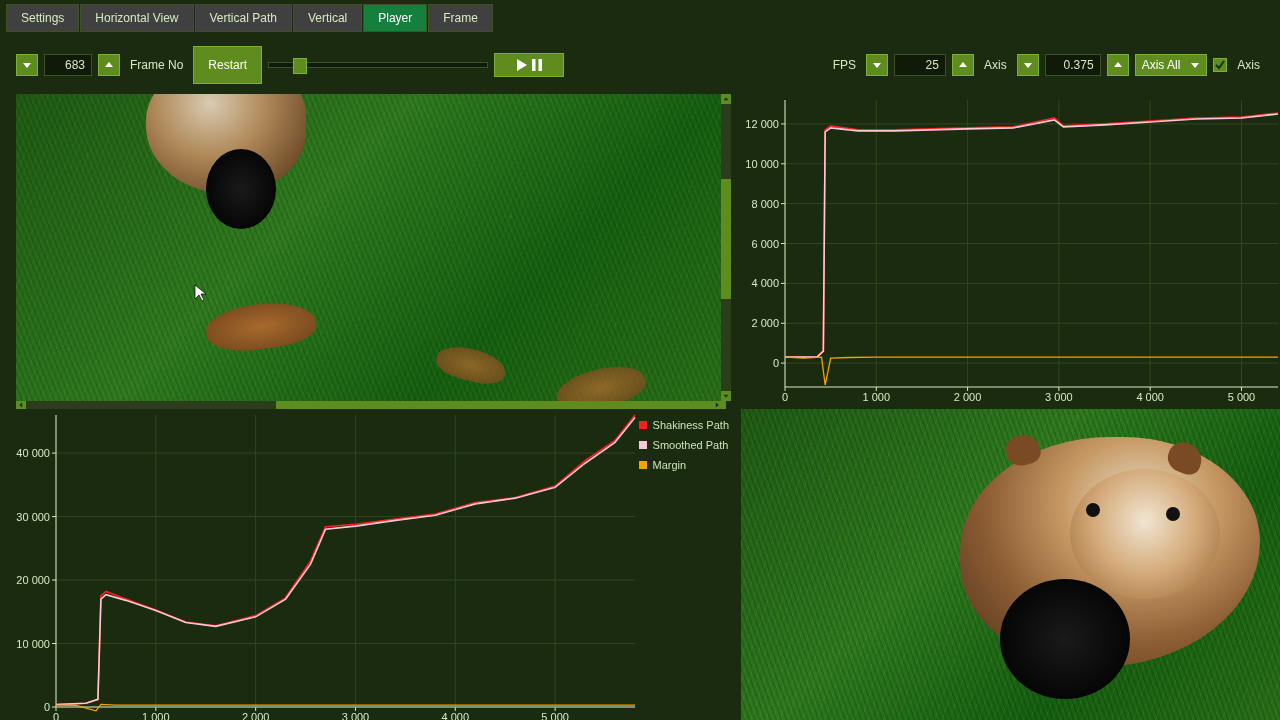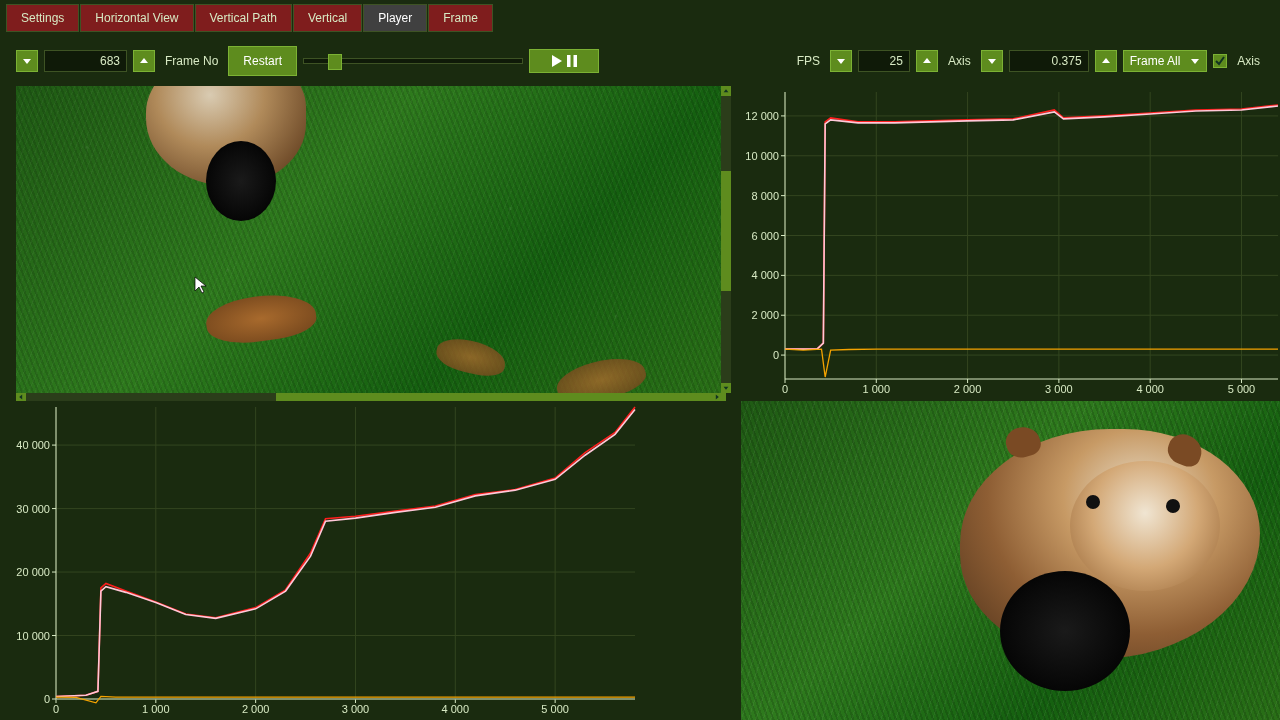--- a/index.html
+++ b/index.html
@@ -1,26 +1,26 @@
 <!DOCTYPE html>
 <html><head>
 <meta charset="utf-8">
 <style>
   * { margin:0; padding:0; box-sizing:border-box; }
   body { background:#1a2b0f; color:#cde2b8; font-family:Arial,Helvetica,sans-serif; font-size:12px; width:1280px; height:720px; overflow:hidden; }
   
   .tabs { display:flex; gap:0; padding:4px 6px 0 6px; }
-  .tab { padding:6px 14px; background:#7f1d1d; border:1px solid #3e5324; color:#d7e9c3; cursor:pointer; margin-right:1px; }
-  .tab.active { background:#404040; color:#fff; }
+  .tab { padding:6px 14px; background:#404040; border:1px solid #3e5324; color:#d7e9c3; cursor:pointer; margin-right:1px; }
+  .tab.active { background:#15803d; color:#fff; }
   
   .toolbar { display:flex; align-items:center; gap:6px; padding:14px 16px 10px 16px; }
   .toolbar .spacer { flex:1; }
   .btn, .btn-sm { background:#5e8c1e; border:1px solid #7cb234; color:#fff; cursor:pointer; display:flex; align-items:center; justify-content:center; }
   .btn-sm { width:22px; height:22px; }
-  .btn { height:30px; padding:12px 14px; }
+  .btn { height:38px; padding:12px 14px; }
   .numfield { background:#0f1a08; border:1px solid #3e5324; color:#d7e9c3; text-align:right; padding:3px 6px; height:22px; }
   .label { color:#d7e9c3; padding:0 4px; }
   .slider { position:relative; width:220px; height:6px; background:#0f1a08; border:1px solid #3e5324; }
   .slider .thumb { position:absolute; top:-5px; left:24px; width:14px; height:16px; background:#5e8c1e; border:1px solid #7cb234; }
   .playpause { width:70px; height:24px; background:#5e8c1e; border:1px solid #7cb234; display:flex; align-items:center; justify-content:center; gap:4px; cursor:pointer; }
   .select { background:#5e8c1e; border:1px solid #7cb234; color:#fff; padding:3px 6px; height:22px; display:flex; align-items:center; gap:10px; cursor:pointer; }
   .checkbox { width:14px; height:14px; background:#5e8c1e; border:1px solid #7cb234; display:flex; align-items:center; justify-content:center; cursor:pointer; }
   .checkbox svg { width:10px; height:10px; }
   
   .grid { display:grid; grid-template-columns: 735px 545px; grid-template-rows: 315px 320px; padding:0 0 0 0; }
@@ -79,21 +79,21 @@
     <div class="tab active">Player</div>
     <div class="tab">Frame</div>
   </div>
 
 <div class="toolbar">
   <div class="btn-sm">
       <svg class="ico" viewBox="0 0 10 10">
         <path d="M1 3 L5 8 L9 3 Z" fill="#fff"></path>
       </svg>
     </div>
-  <div class="numfield" style="width:83px">683</div>
+  <div class="numfield" style="width:48px">683</div>
   <div class="btn-sm">
       <svg class="ico" viewBox="0 0 10 10">
         <path d="M1 7 L5 2 L9 7 Z" fill="#fff"></path>
       </svg>
     </div>
   <span class="label">Frame No</span>
   <div class="btn">
       <span>Restart</span>
     </div>
   <div class="slider">
@@ -120,28 +120,28 @@
       <svg class="ico" viewBox="0 0 10 10">
         <path d="M1 7 L5 2 L9 7 Z" fill="#fff"></path>
       </svg>
     </div>
   <span class="label">Axis</span>
   <div class="btn-sm">
       <svg class="ico" viewBox="0 0 10 10">
         <path d="M1 3 L5 8 L9 3 Z" fill="#fff"></path>
       </svg>
     </div>
-  <div class="numfield" style="width:80px">0.375</div>
+  <div class="numfield" style="width:56px">0.375</div>
   <div class="btn-sm">
       <svg class="ico" viewBox="0 0 10 10">
         <path d="M1 7 L5 2 L9 7 Z" fill="#fff"></path>
       </svg>
     </div>
   <div class="select">
-    <span>Frame All</span>
+    <span>Axis All</span>
     <svg class="ico" viewBox="0 0 10 10">
         <path d="M1 3 L5 8 L9 3 Z" fill="#fff"></path>
       </svg>
   </div>
   <div class="checkbox">
       <svg viewBox="0 0 10 10">
         <path d="M1 5 L4 8 L9 1" stroke="#132" stroke-width="2" fill="none"></path>
       </svg>
     </div>
   <span class="label">Axis</span>
@@ -274,20 +274,34 @@
           <line x1="52" x2="56" y1="107.56521739130434" y2="107.56521739130434" stroke="#d7e9c3"></line>
           <line x1="56" x2="635" y1="44.086956521739125" y2="44.086956521739125" class="gridline"></line>
           <text x="50" y="48.086956521739125" text-anchor="end" class="axis-text">40 000</text>
           <line x1="52" x2="56" y1="44.086956521739125" y2="44.086956521739125" stroke="#d7e9c3"></line>
           <path d="M56 6 V298 H635" stroke="#d7e9c3" fill="none"></path>
           <path d="M56 295.46086956521737 L85.94827586206897 294.1913043478261 L97.92758620689656 290.38260869565215 L100.92241379310346 186.91304347826087 L105.91379310344828 182.4695652173913 L125.87931034482759 190.08695652173913 L155.82758620689657 200.87826086956522 L185.77586206896552 212.9391304347826 L215.72413793103448 216.74782608695654 L255.6551724137931 206.59130434782608 L285.6034482758621 188.81739130434784 L310.56034482758616 152 L325.5344827586207 117.7217391304348 L355.48275862068965 115.18260869565216 L395.41379310344826 110.10434782608698 L435.34482758620686 105.02608695652174 L475.2758620689655 93.60000000000002 L515.2068965517242 88.52173913043478 L555.1379310344828 77.09565217391307 L585.0862068965517 51.704347826086945 L615.0344827586207 31.39130434782612 L635 6 " fill="none" stroke="#ff1e1e" stroke-width="1.6"></path>
           <path d="M56 295.46086956521737 L85.94827586206897 294.1913043478261 L97.92758620689656 290.38260869565215 L100.92241379310346 190.08695652173913 L105.91379310344828 185.64347826086959 L125.87931034482759 191.35652173913041 L155.82758620689657 201.51304347826087 L185.77586206896552 213.57391304347826 L215.72413793103448 217.38260869565215 L255.6551724137931 207.8608695652174 L285.6034482758621 190.08695652173913 L310.56034482758616 155.17391304347825 L325.5344827586207 120.26086956521738 L355.48275862068965 117.08695652173913 L395.41379310344826 111.37391304347827 L435.34482758620686 106.29565217391306 L475.2758620689655 94.86956521739131 L515.2068965517242 89.15652173913045 L555.1379310344828 78.36521739130436 L585.0862068965517 54.24347826086958 L615.0344827586207 33.29565217391303 L635 8.539130434782578 " fill="none" stroke="#ffc8d8" stroke-width="1.6"></path>
           <path d="M56 296.09565217391304 L75.9655172413793 296.4130434782609 L95.93103448275862 301.8086956521739 L100.92241379310346 295.46086956521737 L115.89655172413794 296.09565217391304 L155.82758620689657 296.09565217391304 L255.6551724137931 296.09565217391304 L355.48275862068965 296.09565217391304 L455.3103448275862 296.09565217391304 L555.1379310344828 296.09565217391304 L635 296.09565217391304 " fill="none" stroke="#f5a300" stroke-width="1.3"></path>
         </svg>
       </div>
+    <div class="legend" style="right:6px;" id="legend-bl">
+        <div>
+          <div class="swatch" style="background: rgb(255, 30, 30);"></div>
+          <span>Shakiness Path</span>
+        </div>
+        <div>
+          <div class="swatch" style="background: rgb(255, 200, 216);"></div>
+          <span>Smoothed Path</span>
+        </div>
+        <div>
+          <div class="swatch" style="background: rgb(245, 163, 0);"></div>
+          <span>Margin</span>
+        </div>
+      </div>
   </div>
 
   <div class="cell">
     <div class="preview">
       <div class="noise"></div>
       <div class="body"></div>
       <div class="ear" style="top:26px;right:240px;transform:rotate(-15deg)"></div>
       <div class="ear" style="top:34px;right:78px;transform:rotate(20deg)"></div>
       <div class="face"></div>
       <div class="eye" style="top:98px;right:100px"></div>

